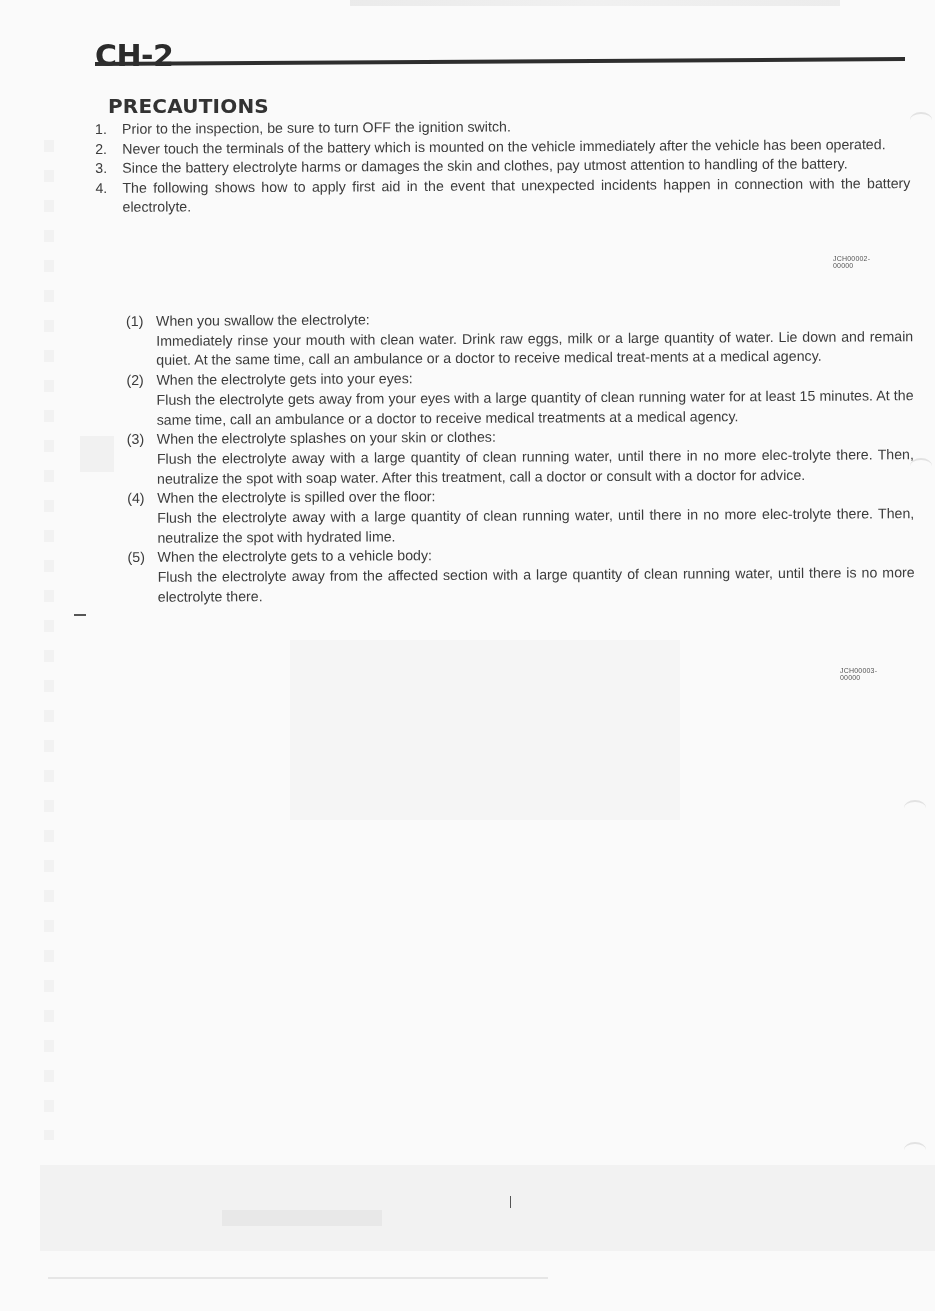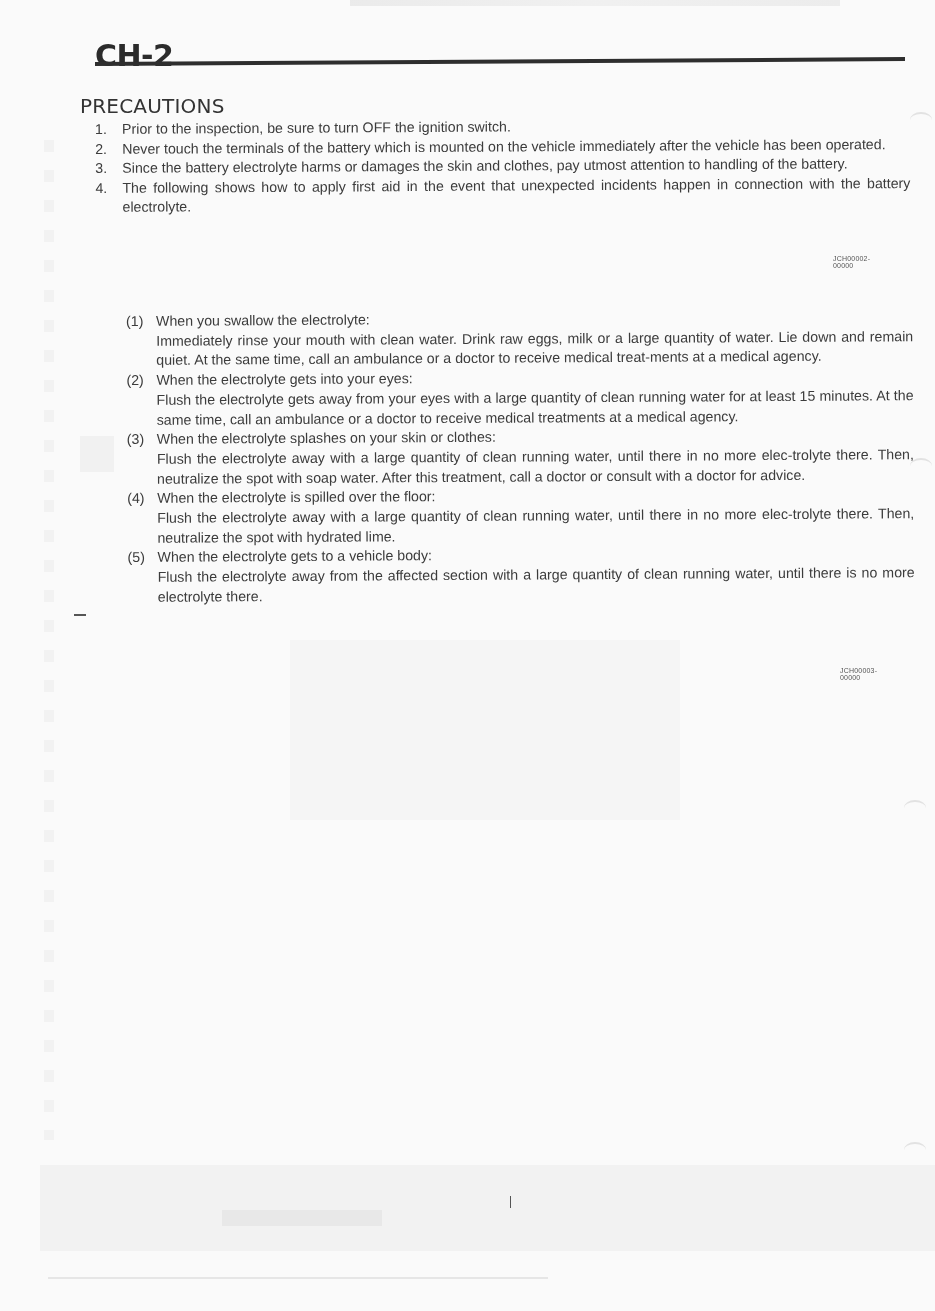--- a/index.html
+++ b/index.html
@@ -89,23 +89,23 @@
     .chapter-rule {
       position: absolute;
       left: 55px; top: 62px;
       width: 810px; height: 4px;
       background: #2e2e2e;
       transform: rotate(-0.35deg);
       transform-origin: left center;
     }
     .section-title {
       position: absolute;
-      left: 40px; top: 94px;
+      left: 68px; top: 94px;
       font-family: "DejaVu Sans", sans-serif;
-      font-weight: normal;
+      font-weight: bold;
       font-size: 20px;
       color: #333;
       letter-spacing: 0.2px;
     }
 
     
     .numbered {
       position: absolute;
       left: 55px; top: 120px;
       width: 815px;

